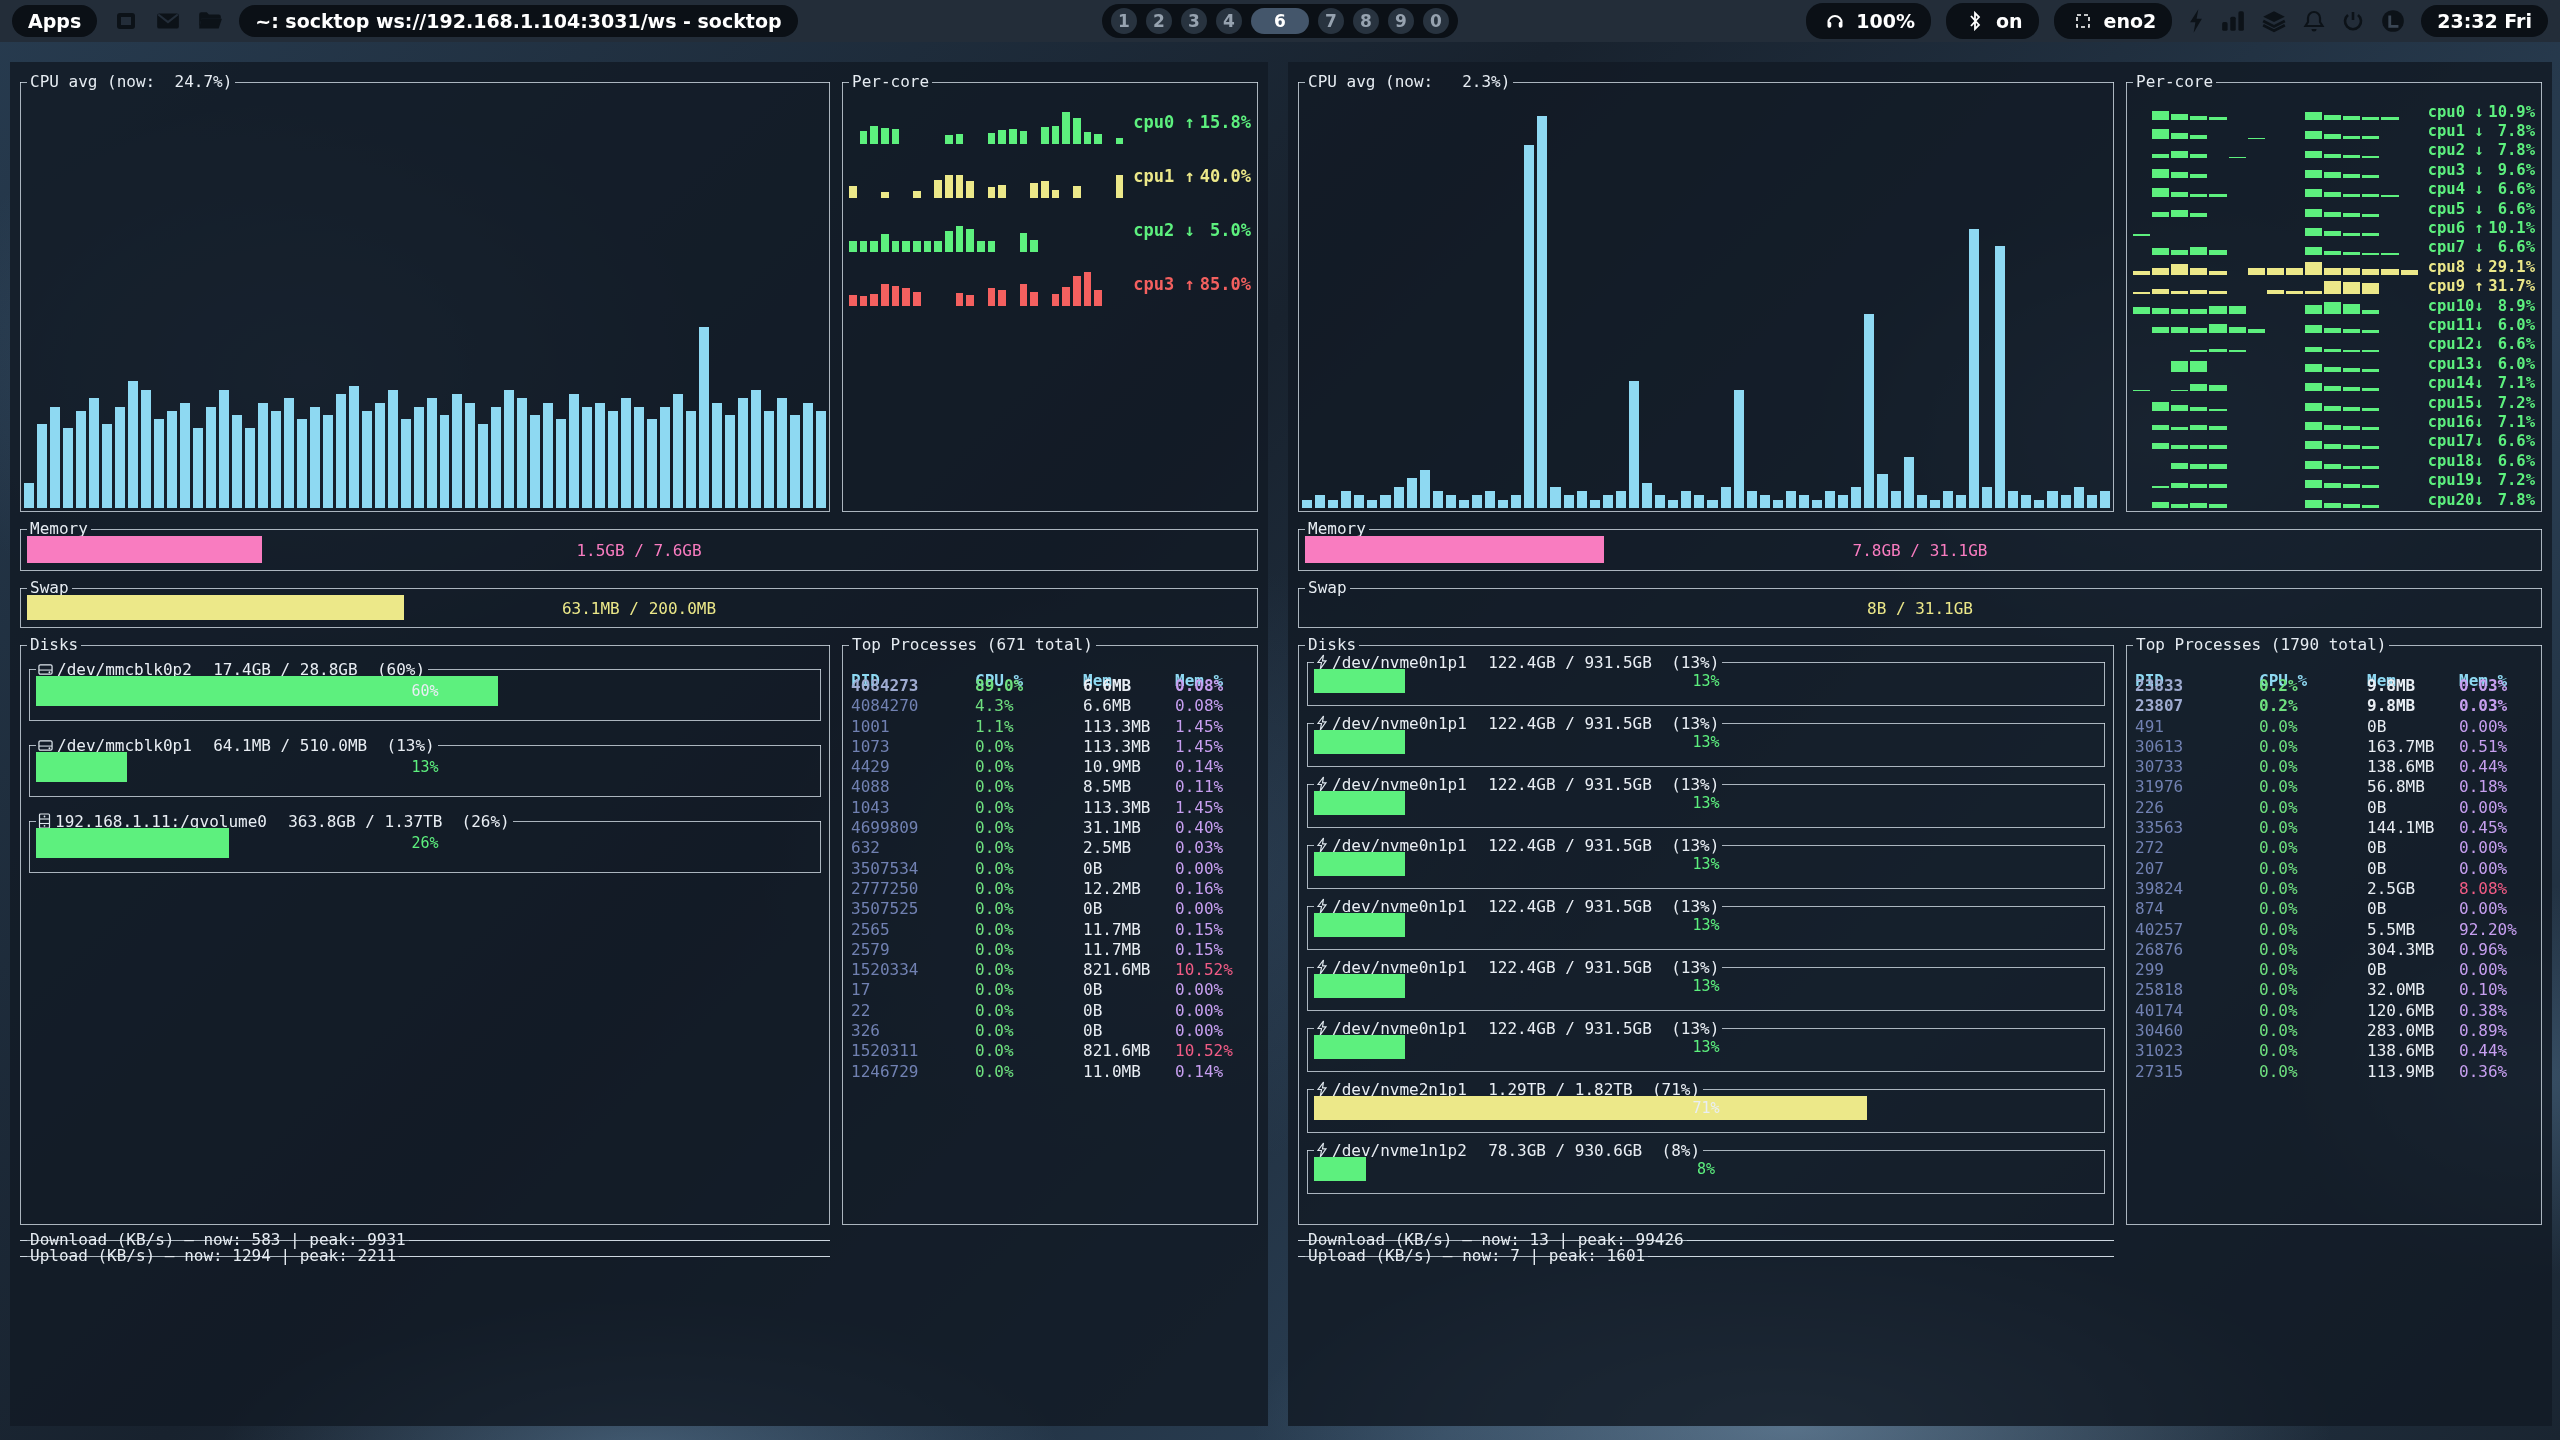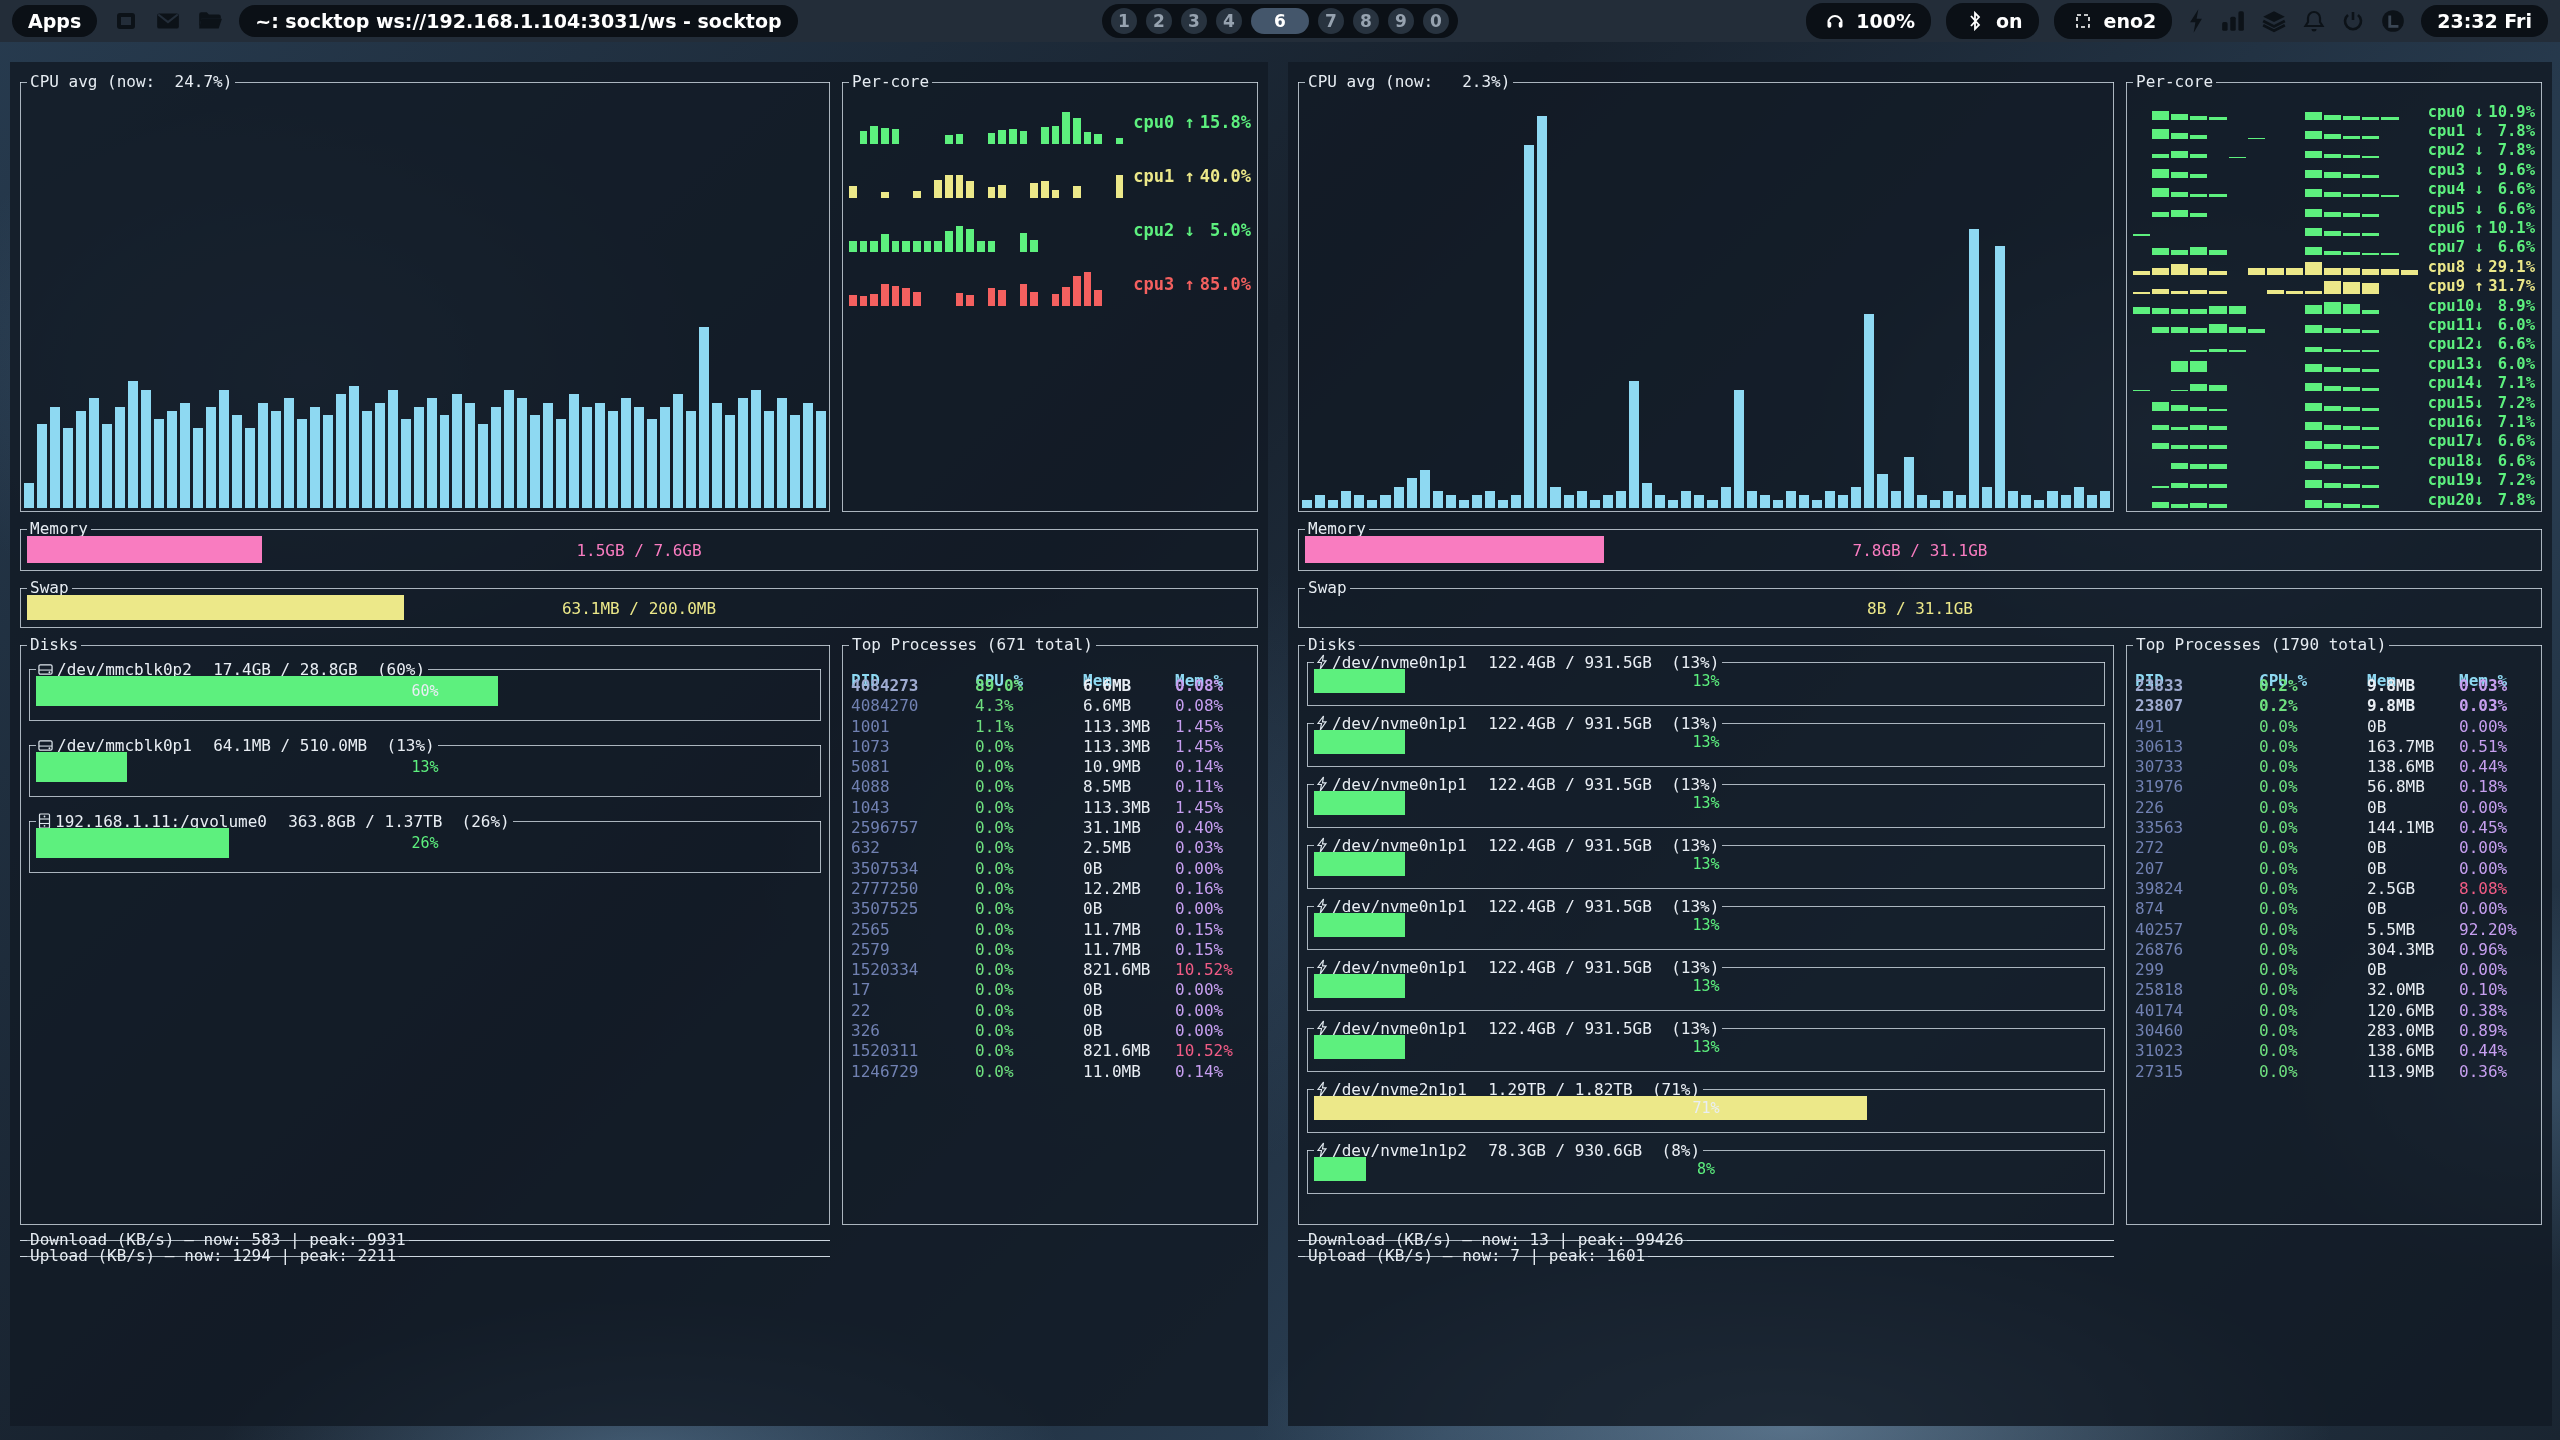--- a/index.html
+++ b/index.html
@@ -658,39 +658,39 @@
             <span class="c-mem">113.3MB</span>
             <span class="c-memp">1.45%</span>
           </div>
           <div class="prow">
             <span class="c-pid">1073</span>
             <span class="c-cpu">0.0%</span>
             <span class="c-mem">113.3MB</span>
             <span class="c-memp">1.45%</span>
           </div>
           <div class="prow">
-            <span class="c-pid">5081</span>
+            <span class="c-pid">4429</span>
             <span class="c-cpu">0.0%</span>
             <span class="c-mem">10.9MB</span>
             <span class="c-memp">0.14%</span>
           </div>
           <div class="prow">
             <span class="c-pid">4088</span>
             <span class="c-cpu">0.0%</span>
             <span class="c-mem">8.5MB</span>
             <span class="c-memp">0.11%</span>
           </div>
           <div class="prow">
             <span class="c-pid">1043</span>
             <span class="c-cpu">0.0%</span>
             <span class="c-mem">113.3MB</span>
             <span class="c-memp">1.45%</span>
           </div>
           <div class="prow">
-            <span class="c-pid">2596757</span>
+            <span class="c-pid">4699809</span>
             <span class="c-cpu">0.0%</span>
             <span class="c-mem">31.1MB</span>
             <span class="c-memp">0.40%</span>
           </div>
           <div class="prow">
             <span class="c-pid">632</span>
             <span class="c-cpu">0.0%</span>
             <span class="c-mem">2.5MB</span>
             <span class="c-memp">0.03%</span>
           </div>

